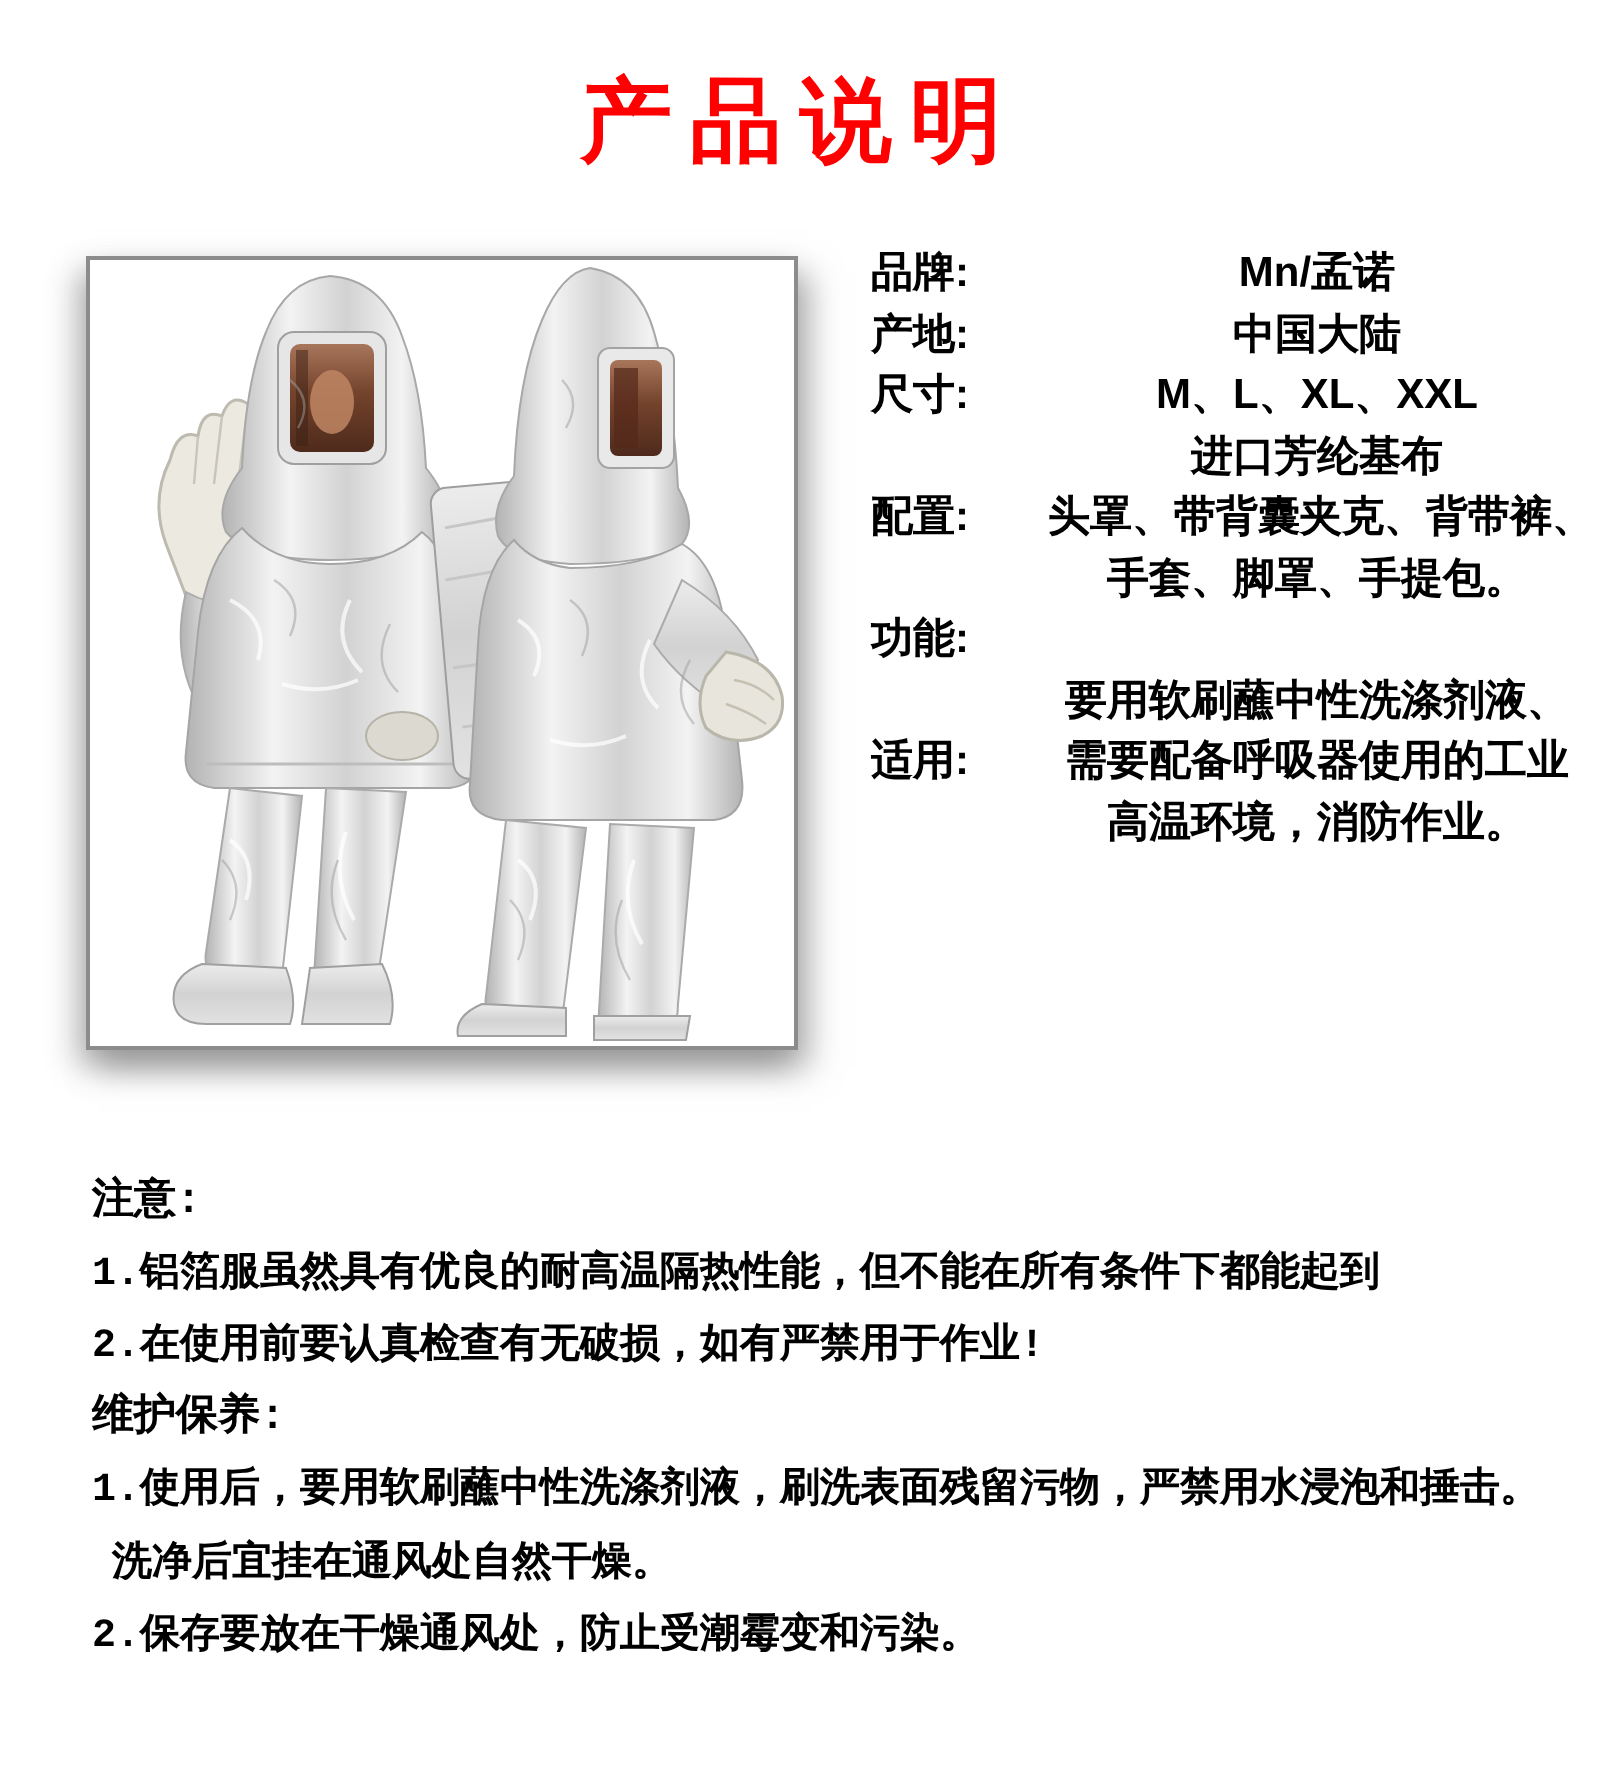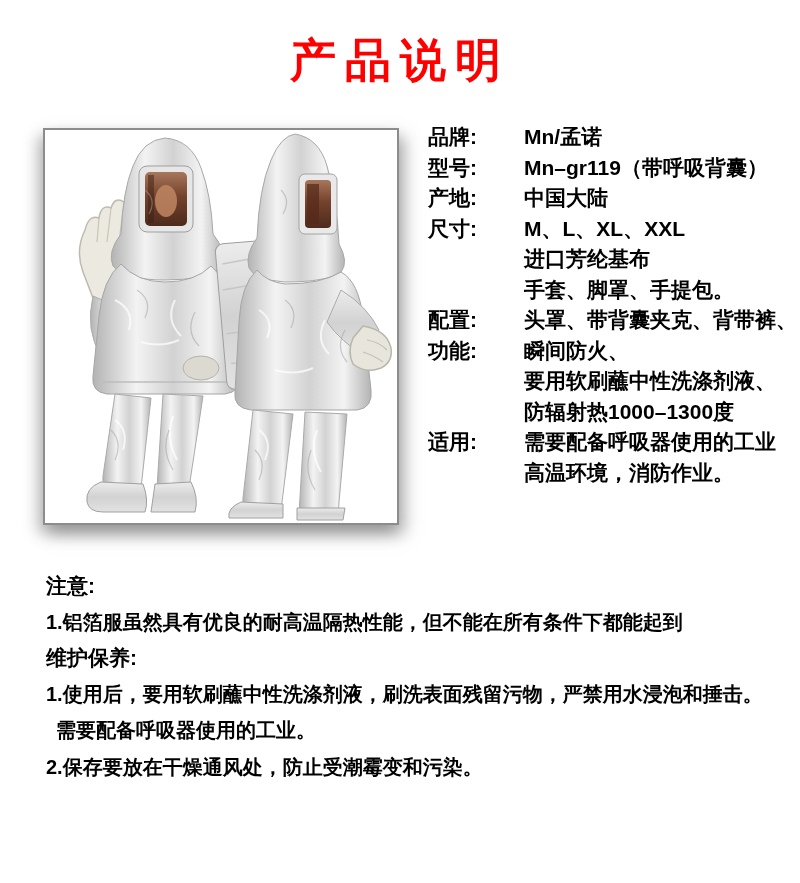--- a/index.html
+++ b/index.html
@@ -9,25 +9,25 @@
   .title{position:absolute;top:36px;left:0;width:100%;margin:0;text-align:center;
          font-size:46px;line-height:1.05;font-weight:700;letter-spacing:9px;
          color:var(--title,#fe0000);}
 
   .photo{position:absolute;left:43px;top:128px;width:356px;height:397px;box-sizing:border-box;
          background:var(--photo_bg,#ffffff);border:2px solid var(--photo_border,#8c8c8c);
          box-shadow:-5px 8px 14px rgba(110,110,110,.45), 6px 9px 15px rgba(110,110,110,.5);}
   .photo svg{display:block;}
 
   .specs{position:absolute;left:428px;top:122px;width:365px;color:var(--text,#000);}
-  .spec-row{display:flex;font-size:21px;font-weight:700;line-height:30.5px;white-space:nowrap;}
+  .spec-row{display:flex;font-size:21px;font-weight:700;line-height:30.5px;white-space:nowrap;text-align:center;}
   .spec-label{flex:0 0 64px;width:64px;}
   .spec-value{flex:1;margin-left:32px;}
 
-  .notes{position:absolute;left:46px;top:568px;width:740px;color:var(--text,#000);}
+  .notes{position:absolute;left:46px;top:584px;width:740px;color:var(--text,#000);font-family:Liberation Mono, monospace;}
   .note-heading{font-size:21px;font-weight:700;line-height:36px;}
   .note-line{font-size:20px;font-weight:700;line-height:36.2px;white-space:nowrap;}
   .note-line.indent{padding-left:10px;}
 </style>
 </head>
 <body>
 
 <div class="page">
 
   <h1 class="title">产品说明</h1>
@@ -113,71 +113,63 @@
       </g>
     </svg>
   </div>
 
   <div class="specs">
       <div class="spec-row">
         <span class="spec-label">品牌:</span>
         <span class="spec-value">Mn/孟诺</span>
       </div>
       <div class="spec-row">
-        <span class="spec-label">型号:</span>
-        <span class="spec-value">Mn–gr119（带呼吸背囊）</span>
-      </div>
-      <div class="spec-row">
         <span class="spec-label">产地:</span>
         <span class="spec-value">中国大陆</span>
       </div>
       <div class="spec-row">
         <span class="spec-label">尺寸:</span>
         <span class="spec-value">M、L、XL、XXL</span>
       </div>
       <div class="spec-row">
         <span class="spec-label"></span>
         <span class="spec-value">进口芳纶基布</span>
       </div>
       <div class="spec-row">
+        <span class="spec-label">配置:</span>
+        <span class="spec-value">头罩、带背囊夹克、背带裤、</span>
+      </div>
+      <div class="spec-row">
         <span class="spec-label"></span>
         <span class="spec-value">手套、脚罩、手提包。</span>
       </div>
       <div class="spec-row">
-        <span class="spec-label">配置:</span>
-        <span class="spec-value">头罩、带背囊夹克、背带裤、</span>
-      </div>
-      <div class="spec-row">
         <span class="spec-label">功能:</span>
-        <span class="spec-value">瞬间防火、</span>
       </div>
       <div class="spec-row">
         <span class="spec-label"></span>
         <span class="spec-value">要用软刷蘸中性洗涤剂液、</span>
-      </div>
-      <div class="spec-row">
-        <span class="spec-label"></span>
-        <span class="spec-value">防辐射热1000–1300度</span>
       </div>
       <div class="spec-row">
         <span class="spec-label">适用:</span>
         <span class="spec-value">需要配备呼吸器使用的工业</span>
       </div>
       <div class="spec-row">
         <span class="spec-label"></span>
         <span class="spec-value">高温环境，消防作业。</span>
       </div>
     </div>
 
   <div class="notes">
       <div class="note-section">
         <div class="note-heading">注意:</div>
         <div class="note-line">1.铝箔服虽然具有优良的耐高温隔热性能，但不能在所有条件下都能起到</div>
+        <div class="note-line">2.在使用前要认真检查有无破损，如有严禁用于作业!</div>
       </div>
       <div class="note-section">
         <div class="note-heading">维护保养:</div>
         <div class="note-line">1.使用后，要用软刷蘸中性洗涤剂液，刷洗表面残留污物，严禁用水浸泡和捶击。</div>
-        <div class="note-line indent">需要配备呼吸器使用的工业。</div>
+        <div class="note-line indent">洗净后宜挂在通风处自然干燥。</div>
         <div class="note-line">2.保存要放在干燥通风处，防止受潮霉变和污染。</div>
       </div>
     </div>
 
 </div>
 
 </body></html>

